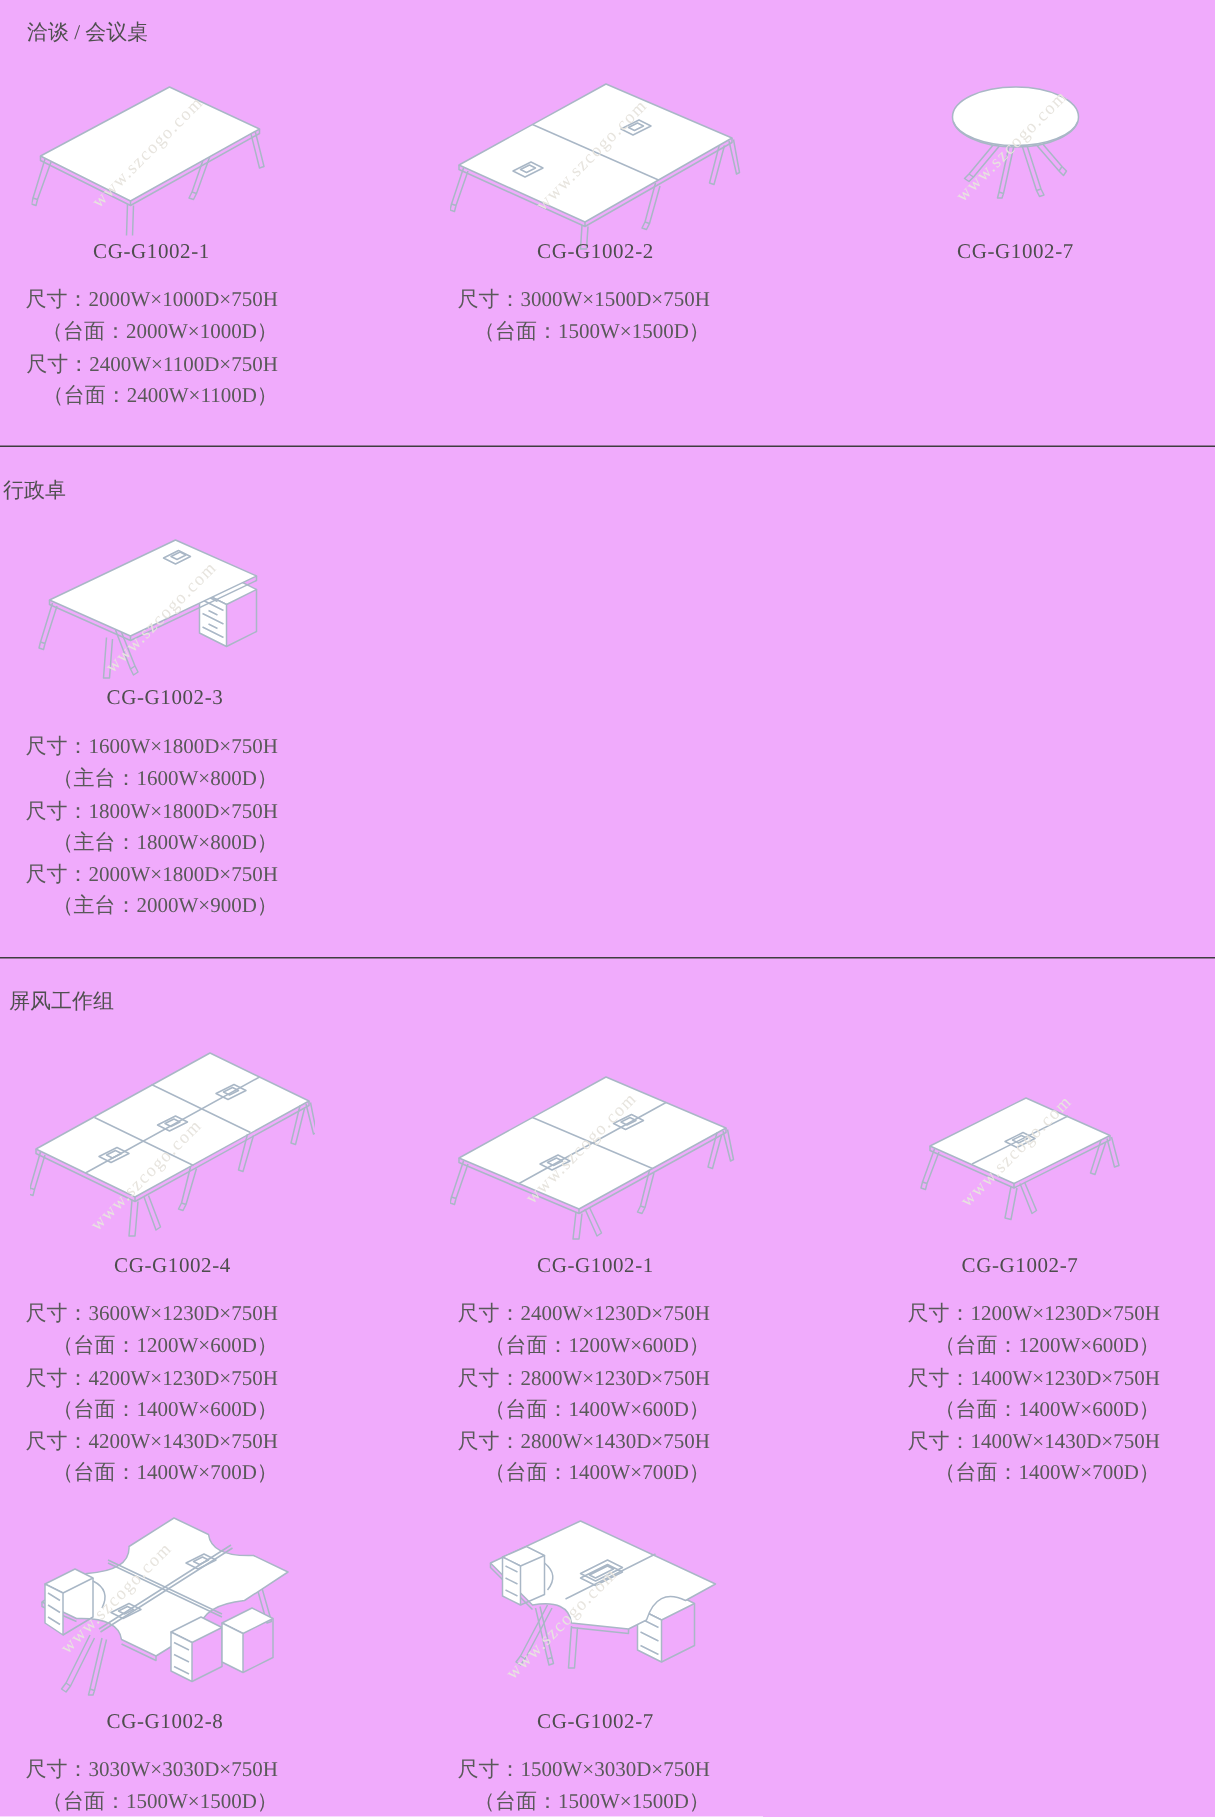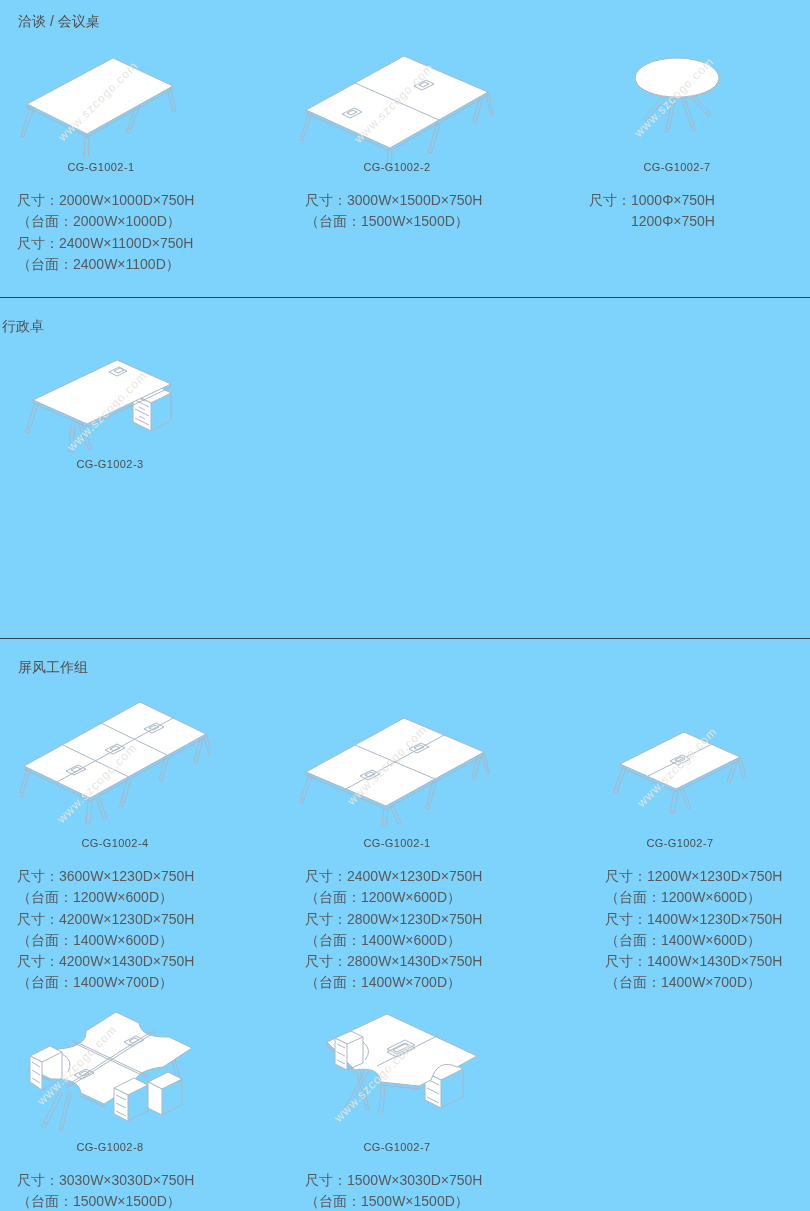--- a/index.html
+++ b/index.html
@@ -1,22 +1,22 @@
 <!DOCTYPE html>
 <html><head>
 <meta charset="utf-8">
 <style>
   html,body{margin:0;padding:0;background:#ffffff;}
-  .page{position:relative;width:810px;height:1211px;background:#7dd3fc;overflow:hidden;
-        font-family:Liberation Sans, sans-serif;}
+  .page{position:relative;width:810px;height:1211px;background:#f0abfc;overflow:hidden;
+        font-family:Liberation Serif, serif;}
   .sec-title{position:absolute;margin:0;font-size:14px;font-weight:400;color:#4f4f4f;white-space:nowrap;}
   .fig{position:absolute;}
   .fig svg{display:block;width:100%;height:100%;}
-  .code{position:absolute;font-size:11px;color:#4d4d4d;text-align:center;letter-spacing:.4px;white-space:nowrap;}
-  .specs{position:absolute;}
+  .code{position:absolute;font-size:14px;color:#4d4d4d;text-align:center;letter-spacing:.4px;white-space:nowrap;}
+  .specs{position:absolute;text-align:right;}
   .spec{font-size:14px;line-height:21.3px;color:#595959;white-space:nowrap;}
   .spec.indent{padding-left:42px;}
   .divider{position:absolute;left:0;width:810px;height:1px;background:#3e3e3e;}
   .wm{font-size:12px;letter-spacing:1px;}
 </style>
 </head>
 <body>
 
 <div class="page">
 
@@ -76,24 +76,20 @@
   <div class="specs" style="left:17px;top:190px">
     <div class="spec">尺寸：2000W×1000D×750H</div>
     <div class="spec">（台面：2000W×1000D）</div>
     <div class="spec">尺寸：2400W×1100D×750H</div>
     <div class="spec">（台面：2400W×1100D）</div>
   </div>
   <div class="specs" style="left:305px;top:190px">
     <div class="spec">尺寸：3000W×1500D×750H</div>
     <div class="spec">（台面：1500W×1500D）</div>
   </div>
-  <div class="specs" style="left:589px;top:190px">
-    <div class="spec">尺寸：1000Φ×750H</div>
-    <div class="spec indent">1200Φ×750H</div>
-  </div>
 
   <div class="divider" style="top:297px"></div>
 
   <h2 class="sec-title" style="left:2px;top:318px;">行政卓</h2>
 
   <div class="fig" style="left:25px;top:348px;width:170px;height:115px">
     <svg viewBox="0 0 170 115">
       <g stroke="#a9b7c6" fill="none" stroke-width="1" stroke-linejoin="round">
         <path d="M10,54 L2,80 L5,81 L13,56 M2,80 L1,84 L4,85 L5,81"></path>
         <path d="M52,72 L62,98 L65,96 L55,71 M62,98 L64,102 L67,100 L65,96"></path>
@@ -106,24 +102,32 @@
         <path d="M8,52 L8,55 L62,79 L62,76 M62,79 L146,39 L146,36"></path>
         <path d="M46,77 L44,104 L48,104 L50,78"></path>
         <path d="M84,24 L94,19 L102,23 L92,28 Z M89,23 L95,20 L99,22 L93,25 Z"></path>
       </g>
       <text class="wm" x="85" y="66" text-anchor="middle" fill="#e7e4de" transform="rotate(-45 85 66)">www.szcogo.com</text>
     </svg>
   </div>
 
   <div class="code" style="left:25px;top:458px;width:170px">CG-G1002-3</div>
 
+  <div class="specs" style="left:17px;top:488px">
+    <div class="spec">尺寸：1600W×1800D×750H</div>
+    <div class="spec">（主台：1600W×800D）</div>
+    <div class="spec">尺寸：1800W×1800D×750H</div>
+    <div class="spec">（主台：1800W×800D）</div>
+    <div class="spec">尺寸：2000W×1800D×750H</div>
+    <div class="spec">（主台：2000W×900D）</div>
+  </div>
 
   <div class="divider" style="top:638px"></div>
 
-  <h2 class="sec-title" style="left:18px;top:659px;">屏风工作组</h2>
+  <h2 class="sec-title" style="left:6px;top:659px;">屏风工作组</h2>
 
   <div class="fig" style="left:20px;top:686px;width:190px;height:140px">
     <svg viewBox="0 0 190 140">
       <g stroke="#a9b7c6" fill="none" stroke-width="1" stroke-linejoin="round">
         <path d="M7,82 L0,106 L3,107 L10,84 M0,106 L-1,110 L2,111 L3,107"></path>
         <path d="M44,60 L42,76 L44,76 L46,61 M82,38 L80,54 L82,54 L84,39 M118,18 L116,34 L118,34 L120,19"></path>
         <path d="M4,80 L120,16 L186,48 L70,112 Z" fill="#fff"></path>
         <path d="M37,96 L153,32"></path>
         <path d="M43,59 L109,91 M81,37 L147,69"></path>
         <path d="M4,80 L4,83 L70,115 L70,112 M70,115 L186,51 L186,48"></path>

